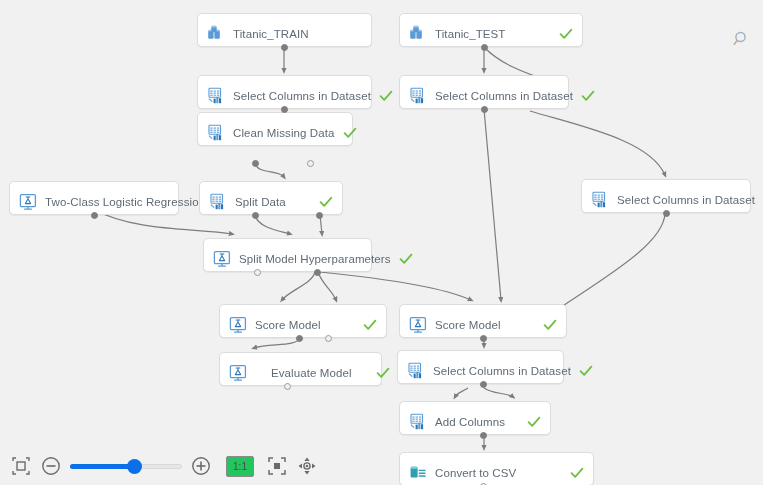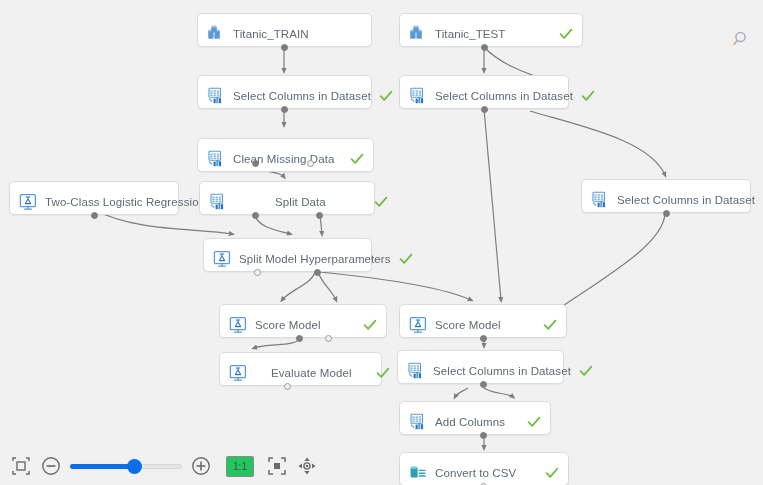--- a/index.html
+++ b/index.html
@@ -313,21 +313,21 @@
         <path d="M3,12.6 L6.2,15.6" stroke="#5b9bd5" stroke-width="1.2" fill="none"></path>
         <rect x="7.6" y="12.6" width="2.1" height="4.6" fill="#2e75b6"></rect>
         <rect x="10.3" y="10.9" width="2.1" height="6.3" fill="#5b9bd5"></rect>
         <rect x="13" y="12.2" width="2.1" height="5" fill="#2e75b6"></rect>
       </svg>
       <span class="node-label">Select Columns in Dataset</span>
       <svg viewBox="0 0 14 14" class="node-status">
         <path d="M1.6,7.2 L5.2,10.8 L12.4,2.6" stroke="#6fbe44" stroke-width="1.8" fill="none" stroke-linecap="round" stroke-linejoin="round"></path>
       </svg>
     </div>
-    <div class="node" style="left: 197px; top: 138px; width: 177px;">
+    <div class="node" style="left: 197px; top: 112px; width: 156px;">
       <svg viewBox="0 0 20 20" class="node-icon">
         <rect x="3" y="2.2" width="11.5" height="9" rx="0.8" fill="#ffffff" stroke="#5b9bd5" stroke-width="1.1"></rect>
         <rect x="4.3" y="4.4" width="2.3" height="1.4" fill="#7fb2e0"></rect>
         <rect x="4.3" y="6.5" width="2.3" height="1.4" fill="#7fb2e0"></rect>
         <rect x="4.3" y="8.600000000000001" width="2.3" height="1.4" fill="#7fb2e0"></rect>
         <rect x="7.6" y="4.4" width="2.3" height="1.4" fill="#7fb2e0"></rect>
         <rect x="7.6" y="6.5" width="2.3" height="1.4" fill="#7fb2e0"></rect>
         <rect x="7.6" y="8.600000000000001" width="2.3" height="1.4" fill="#7fb2e0"></rect>
         <rect x="10.899999999999999" y="4.4" width="2.3" height="1.4" fill="#7fb2e0"></rect>
         <rect x="10.899999999999999" y="6.5" width="2.3" height="1.4" fill="#7fb2e0"></rect>
@@ -365,21 +365,21 @@
       <svg viewBox="0 0 20 20" class="node-icon">
         <rect x="2.4" y="2.6" width="15" height="12" rx="1.2" fill="#ffffff" stroke="#5b9bd5" stroke-width="1.3"></rect>
         <path d="M8.2,5 L11.8,5 M10,5 L10,7.6 M7.4,11.6 L12.6,11.6 M7.4,11.6 L9.6,7.6 M12.6,11.6 L10.4,7.6" stroke="#2e75b6" stroke-width="1.1" fill="none" stroke-linecap="round"></path>
         <path d="M10,14.6 L10,16.6 M6.6,17.2 L13.4,17.2" stroke="#5b9bd5" stroke-width="1.3" stroke-linecap="round"></path>
       </svg>
       <span class="node-label">Two-Class Logistic Regression</span>
       <svg viewBox="0 0 14 14" class="node-status">
         <path d="M1.6,7.2 L5.2,10.8 L12.4,2.6" stroke="#6fbe44" stroke-width="1.8" fill="none" stroke-linecap="round" stroke-linejoin="round"></path>
       </svg>
     </div>
-    <div class="node" style="left: 199px; top: 181px; width: 176px; gap: 40px;">
+    <div class="node" style="left: 199px; top: 181px; width: 144px;">
       <svg viewBox="0 0 20 20" class="node-icon">
         <rect x="3" y="2.2" width="11.5" height="9" rx="0.8" fill="#ffffff" stroke="#5b9bd5" stroke-width="1.1"></rect>
         <rect x="4.3" y="4.4" width="2.3" height="1.4" fill="#7fb2e0"></rect>
         <rect x="4.3" y="6.5" width="2.3" height="1.4" fill="#7fb2e0"></rect>
         <rect x="4.3" y="8.600000000000001" width="2.3" height="1.4" fill="#7fb2e0"></rect>
         <rect x="7.6" y="4.4" width="2.3" height="1.4" fill="#7fb2e0"></rect>
         <rect x="7.6" y="6.5" width="2.3" height="1.4" fill="#7fb2e0"></rect>
         <rect x="7.6" y="8.600000000000001" width="2.3" height="1.4" fill="#7fb2e0"></rect>
         <rect x="10.899999999999999" y="4.4" width="2.3" height="1.4" fill="#7fb2e0"></rect>
         <rect x="10.899999999999999" y="6.5" width="2.3" height="1.4" fill="#7fb2e0"></rect>
@@ -475,21 +475,21 @@
         <path d="M3,12.6 L6.2,15.6" stroke="#5b9bd5" stroke-width="1.2" fill="none"></path>
         <rect x="7.6" y="12.6" width="2.1" height="4.6" fill="#2e75b6"></rect>
         <rect x="10.3" y="10.9" width="2.1" height="6.3" fill="#5b9bd5"></rect>
         <rect x="13" y="12.2" width="2.1" height="5" fill="#2e75b6"></rect>
       </svg>
       <span class="node-label">Add Columns</span>
       <svg viewBox="0 0 14 14" class="node-status">
         <path d="M1.6,7.2 L5.2,10.8 L12.4,2.6" stroke="#6fbe44" stroke-width="1.8" fill="none" stroke-linecap="round" stroke-linejoin="round"></path>
       </svg>
     </div>
-    <div class="node" style="left: 399px; top: 452px; width: 170px;">
+    <div class="node" style="left: 399px; top: 452px; width: 195px;">
       <svg viewBox="0 0 20 20" class="node-icon">
         <rect x="2.6" y="4.6" width="7" height="10" rx="1" fill="#2e9fb0"></rect>
         <ellipse cx="6.1" cy="4.6" rx="3.5" ry="1.4" fill="#7fd0da"></ellipse>
         <path d="M11.2,7.4 L17,7.4 M11.2,10.2 L17,10.2 M11.2,13 L17,13" stroke="#2e9fb0" stroke-width="1.4" stroke-linecap="round"></path>
       </svg>
       <span class="node-label">Convert to CSV</span>
       <svg viewBox="0 0 14 14" class="node-status">
         <path d="M1.6,7.2 L5.2,10.8 L12.4,2.6" stroke="#6fbe44" stroke-width="1.8" fill="none" stroke-linecap="round" stroke-linejoin="round"></path>
       </svg>
     </div>

